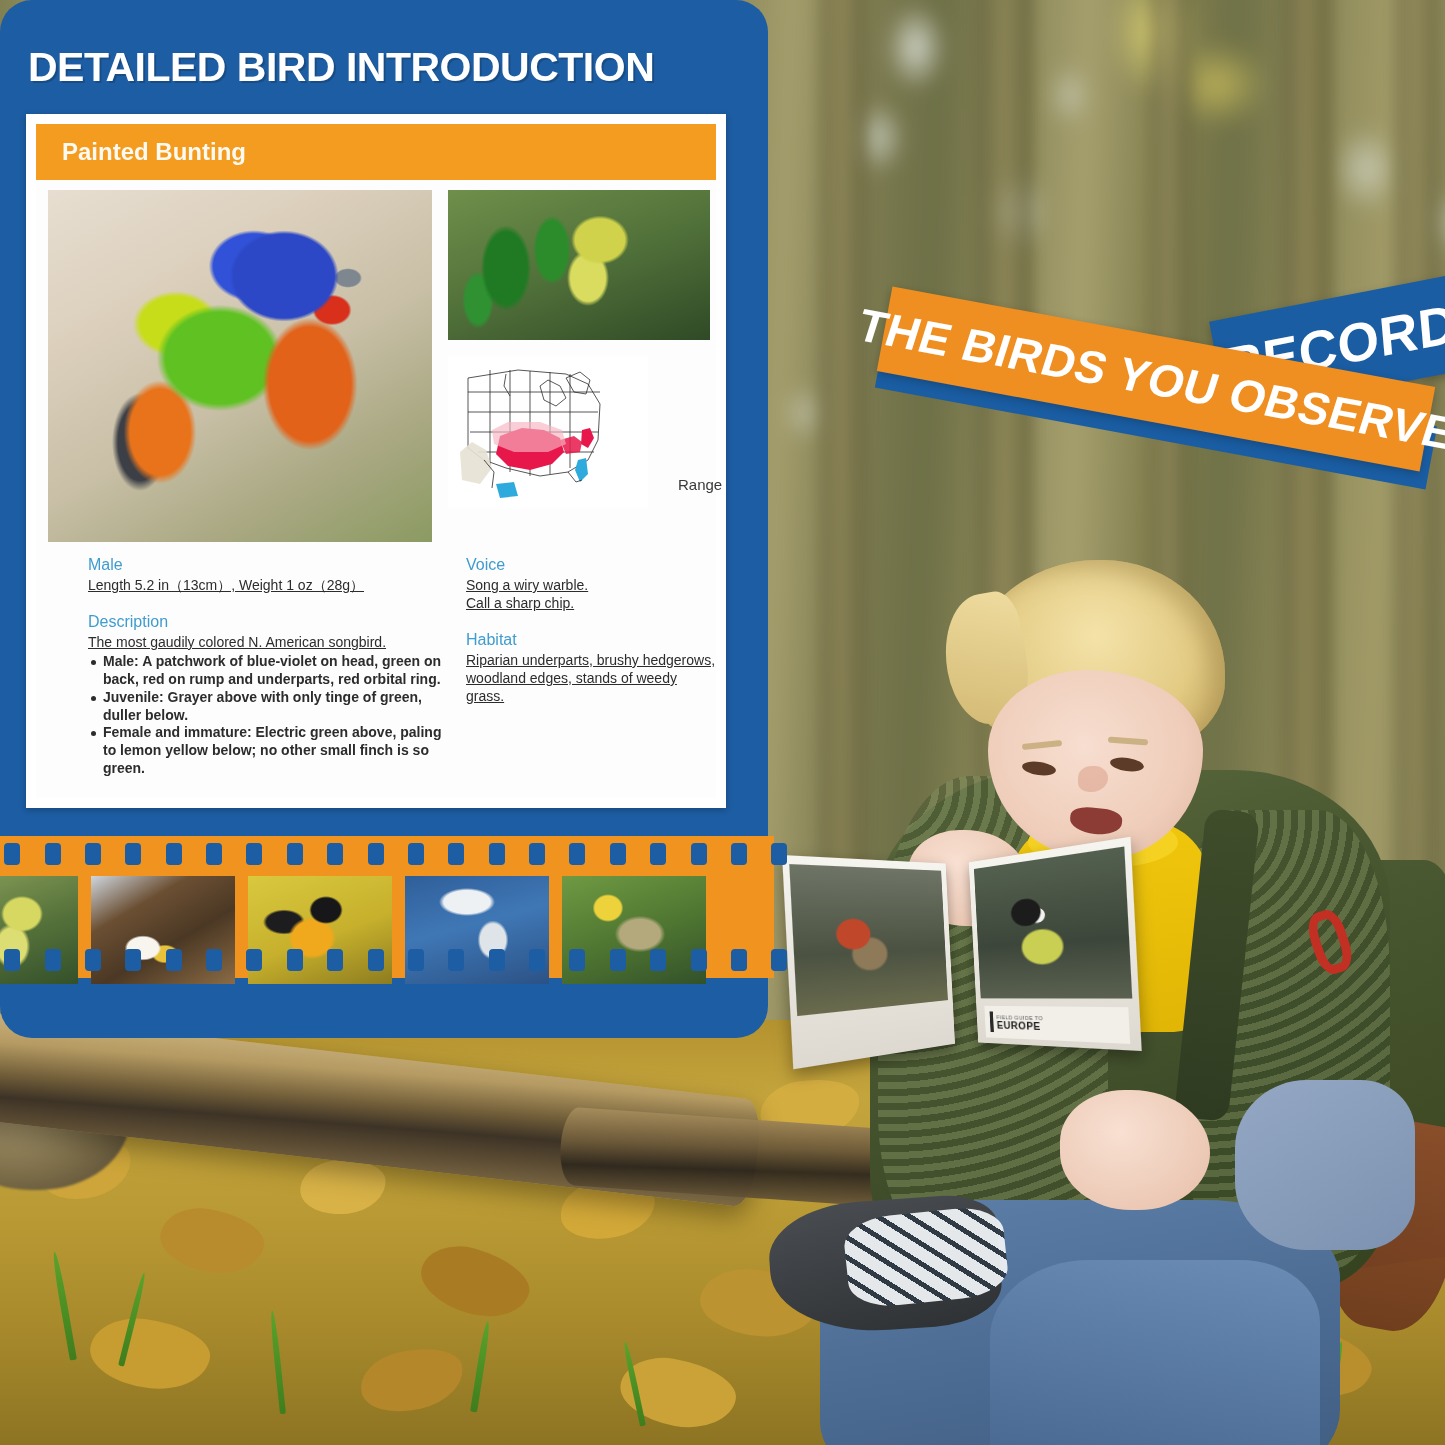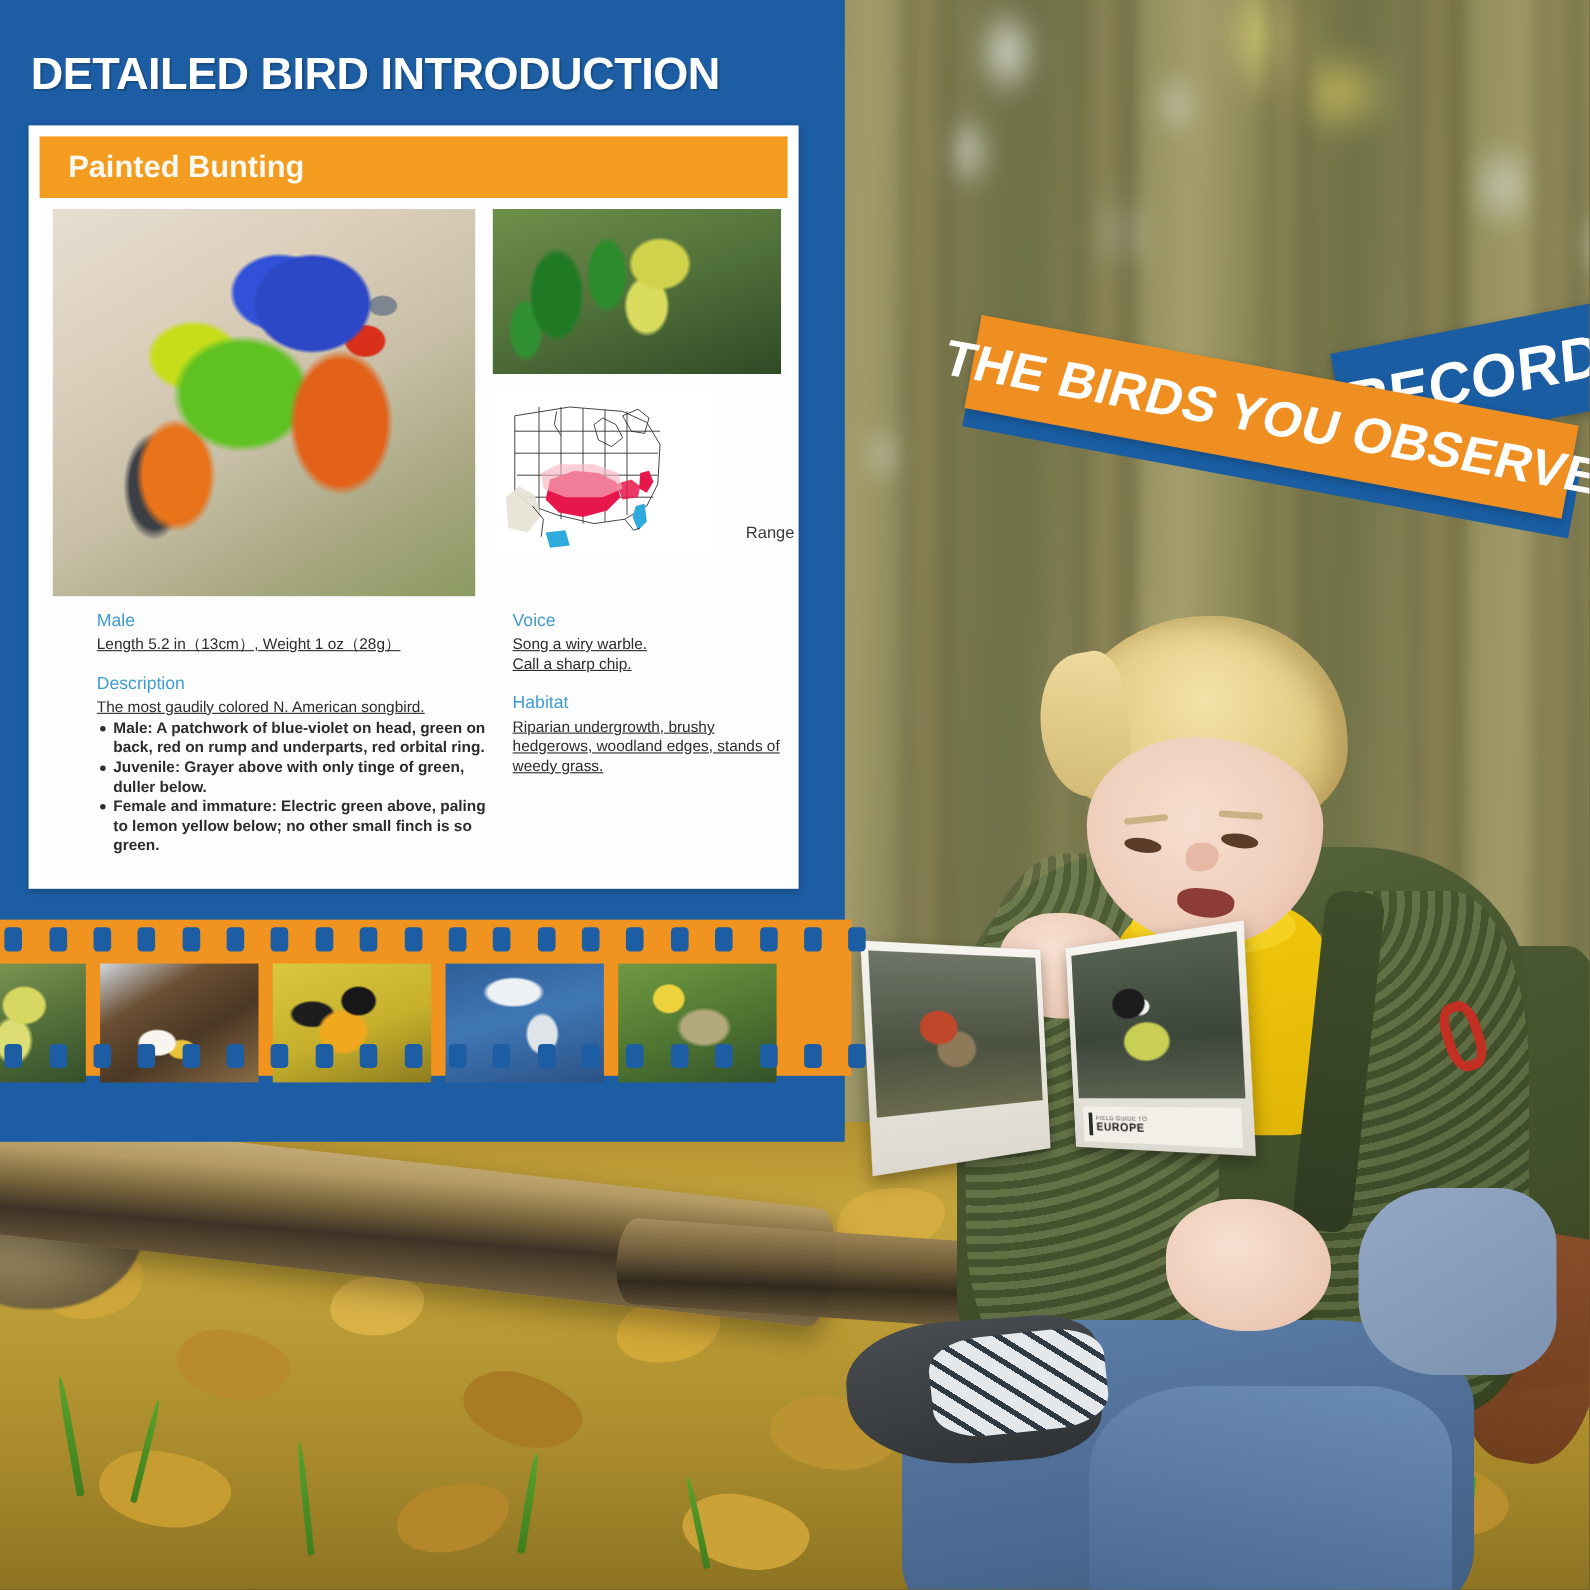--- a/index.html
+++ b/index.html
@@ -239,40 +239,41 @@
   }
   .banner-orange span {
     color: #fff; font-weight: bold; font-size: 46px; letter-spacing: .4px;
     transform: skewX(-7deg); white-space: nowrap;
   }
 
   
   .panel {
     position: absolute; left: 0; top: 0; width: 768px; height: 1038px;
     background: #1d5da3;
+    border-radius: 32px;
   }
   .panel-title {
     position: absolute; left: 28px; top: 44px;
     color: #ffffff; font-weight: bold; font-size: 41px; letter-spacing: -.5px;
     text-shadow: 2px 2px 0 rgba(0,0,0,.18);
     white-space: nowrap;
   }
 
   
   .card {
     position: absolute; left: 26px; top: 114px; width: 700px; height: 694px;
     background: #ffffff; padding: 10px;
     box-shadow: 0 2px 6px rgba(0,0,0,.25);
   }
   .card-inner { width: 100%; height: 100%; background: #fdfdfd; position: relative; }
   .card-head {
     position: absolute; left: 0; top: 0; right: 0; height: 56px;
     background: #f39c1f; display: flex; align-items: center; padding-left: 26px;
   }
-  .card-head span { color: #fffaf1; font-weight: bold; font-size: 28px; }
+  .card-head span { color: #fffaf1; font-weight: bold; font-size: 24px; }
 
   .media { position: absolute; left: 0; top: 56px; right: 0; height: 368px; }
   .ph-main {
     position: absolute; left: 12px; top: 10px; width: 384px; height: 352px;
     background:
       radial-gradient(ellipse 72px 60px at 236px 86px, #2c48c6 0 70%, transparent 76%),
       radial-gradient(ellipse 58px 46px at 206px 76px, #3152d8 0 70%, transparent 78%),
       radial-gradient(ellipse 12px 9px at 266px 76px, #1b1208 0 60%, transparent 68%),
       radial-gradient(ellipse 20px 14px at 300px 88px, #7e8790 0 60%, transparent 70%),
       radial-gradient(ellipse 28px 22px at 284px 120px, #d8301a 0 60%, transparent 70%),
@@ -524,21 +525,21 @@
           </div>
 
           <div class="col col-r">
             <div class="blk">
               <div class="h">Voice</div>
               <div class="p">Song a wiry warble.</div>
               <div class="p">Call a sharp chip.</div>
             </div>
             <div class="blk">
               <div class="h">Habitat</div>
-              <div class="p">Riparian undergrowth, brushy hedgerows, woodland edges, stands of weedy grass.</div>
+              <div class="p">Riparian underparts, brushy hedgerows, woodland edges, stands of weedy grass.</div>
             </div>
           </div>
 
         </div>
       </div>
     </div>
 
     <div class="film">
       <div class="perf top">
         <i></i>

